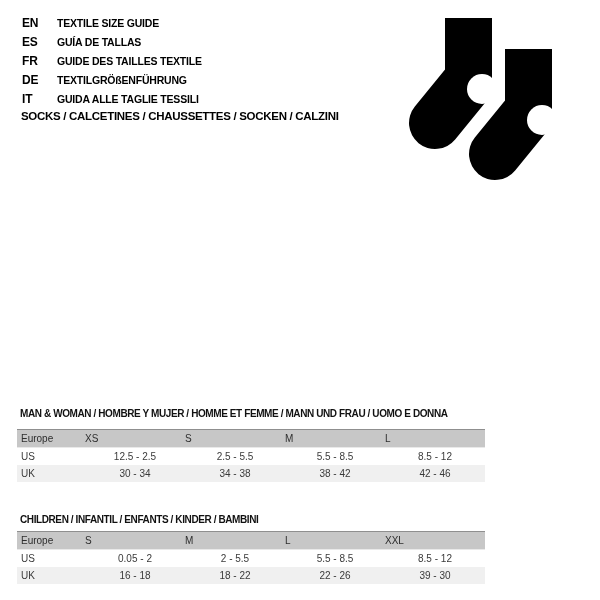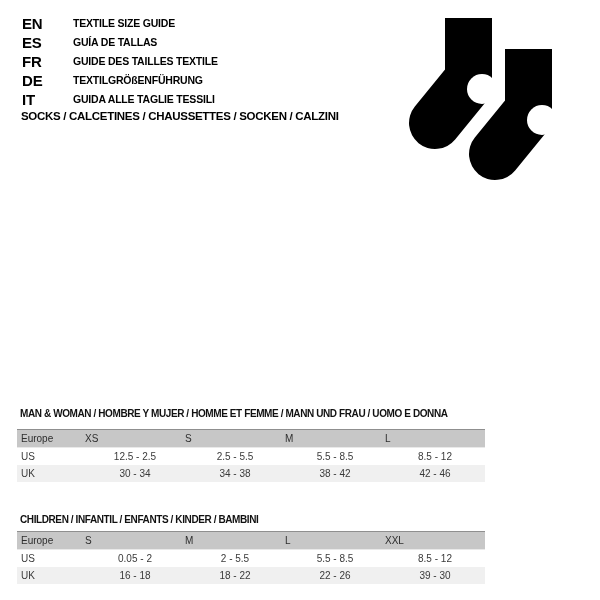--- a/index.html
+++ b/index.html
@@ -5,24 +5,24 @@
   html,body { margin:0; padding:0; background:#fff; }
   .page {
     position:relative; width:600px; height:600px; background:#ffffff;
     font-family:"Liberation Sans", sans-serif; color:#000; overflow:hidden;
   }
 
   
   .lang-block { position:absolute; left:22px; top:14px; }
   .lang-row { display:flex; height:19px; line-height:19px; }
   .lang-code {
-    width:35px; font-size:15px; font-weight:bold; letter-spacing:-0.2px;
+    width:35px; font-size:12px; font-weight:bold; letter-spacing:-0.2px;
   }
   .lang-name {
-    font-size:10.5px; font-weight:bold; letter-spacing:-0.2px; white-space:nowrap;margin-left:16px;
+    font-size:10.5px; font-weight:bold; letter-spacing:-0.2px; white-space:nowrap;
   }
   .product-line {
     position:absolute; left:21px; top:110px; font-size:11.5px; font-weight:bold;
     letter-spacing:-0.3px; white-space:nowrap;text-align:right;
   }
 
   
   .socks-icon { position:absolute; left:405px; top:15px; }
 
   

